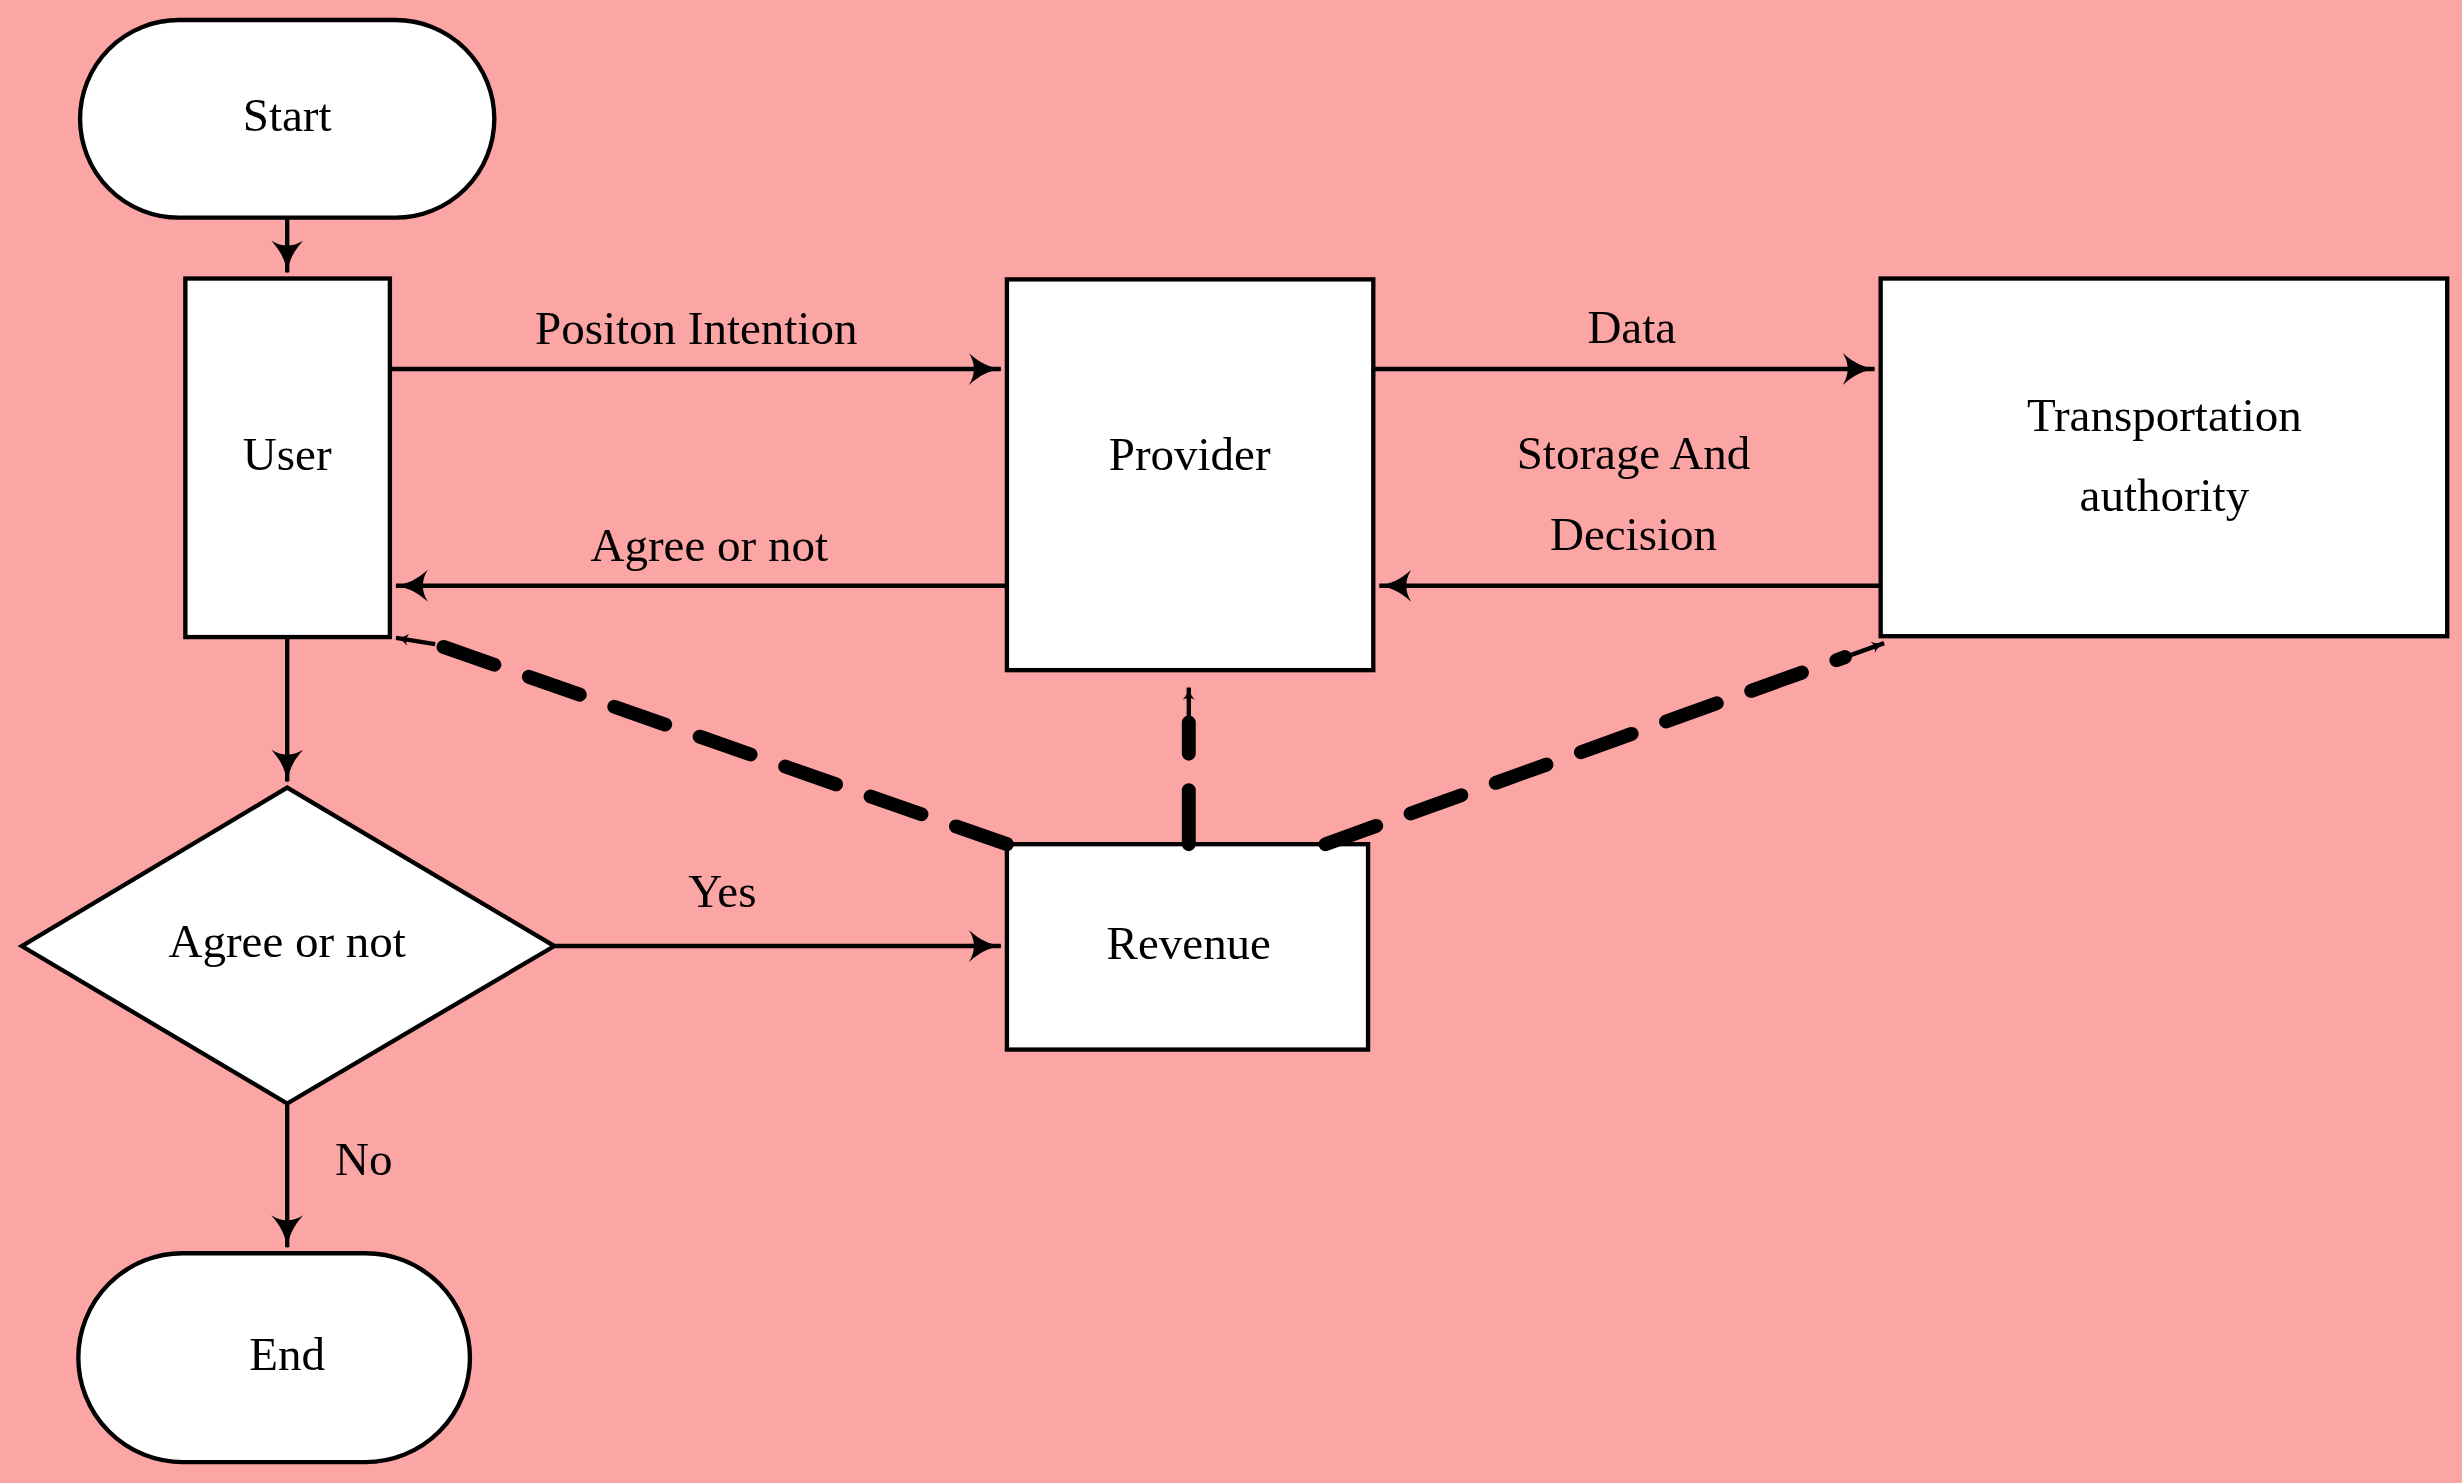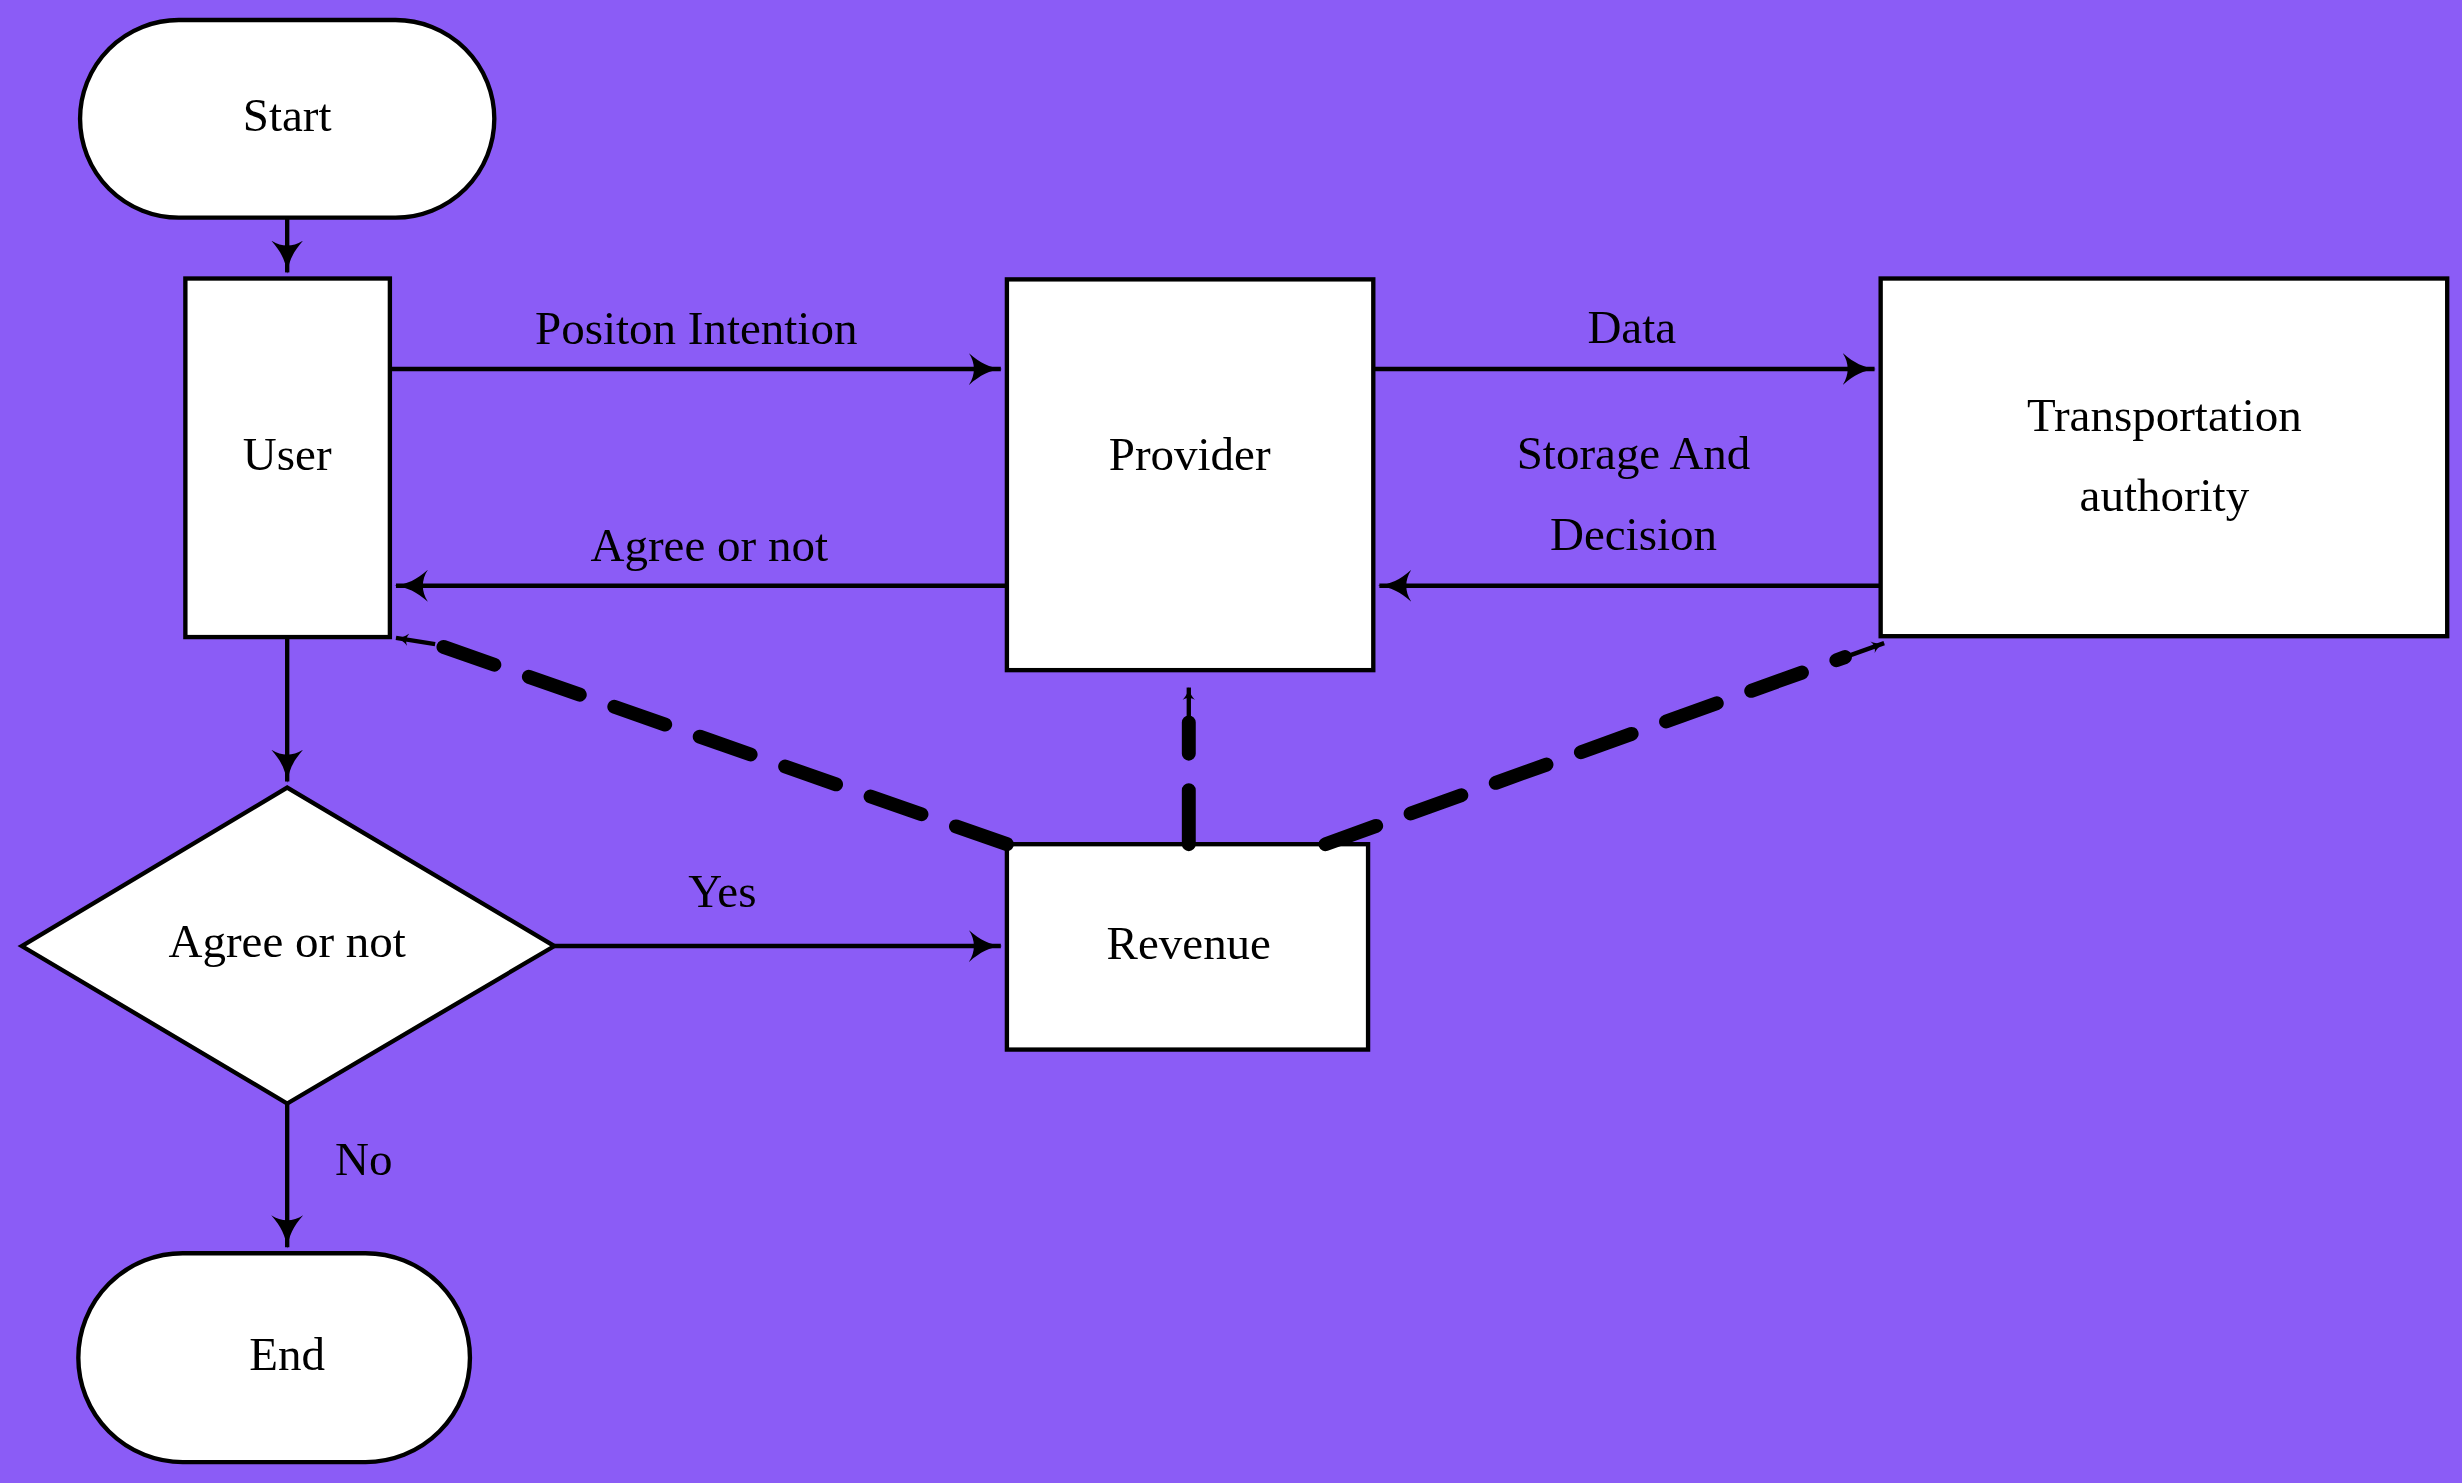--- a/index.html
+++ b/index.html
@@ -4,21 +4,21 @@
 <style>
   html, body {
     margin: 0;
     padding: 0;
     background: #ffffff;
   }
   #canvas {
     position: relative;
     width: 2462px;
     height: 1483px;
-    background: #8b5cf6;
+    background: #fca5a5;
     overflow: hidden;
   }
   svg#diagram {
     position: absolute;
     top: 0;
     left: 0;
     width: 2462px;
     height: 1483px;
   }
   .node-text {

